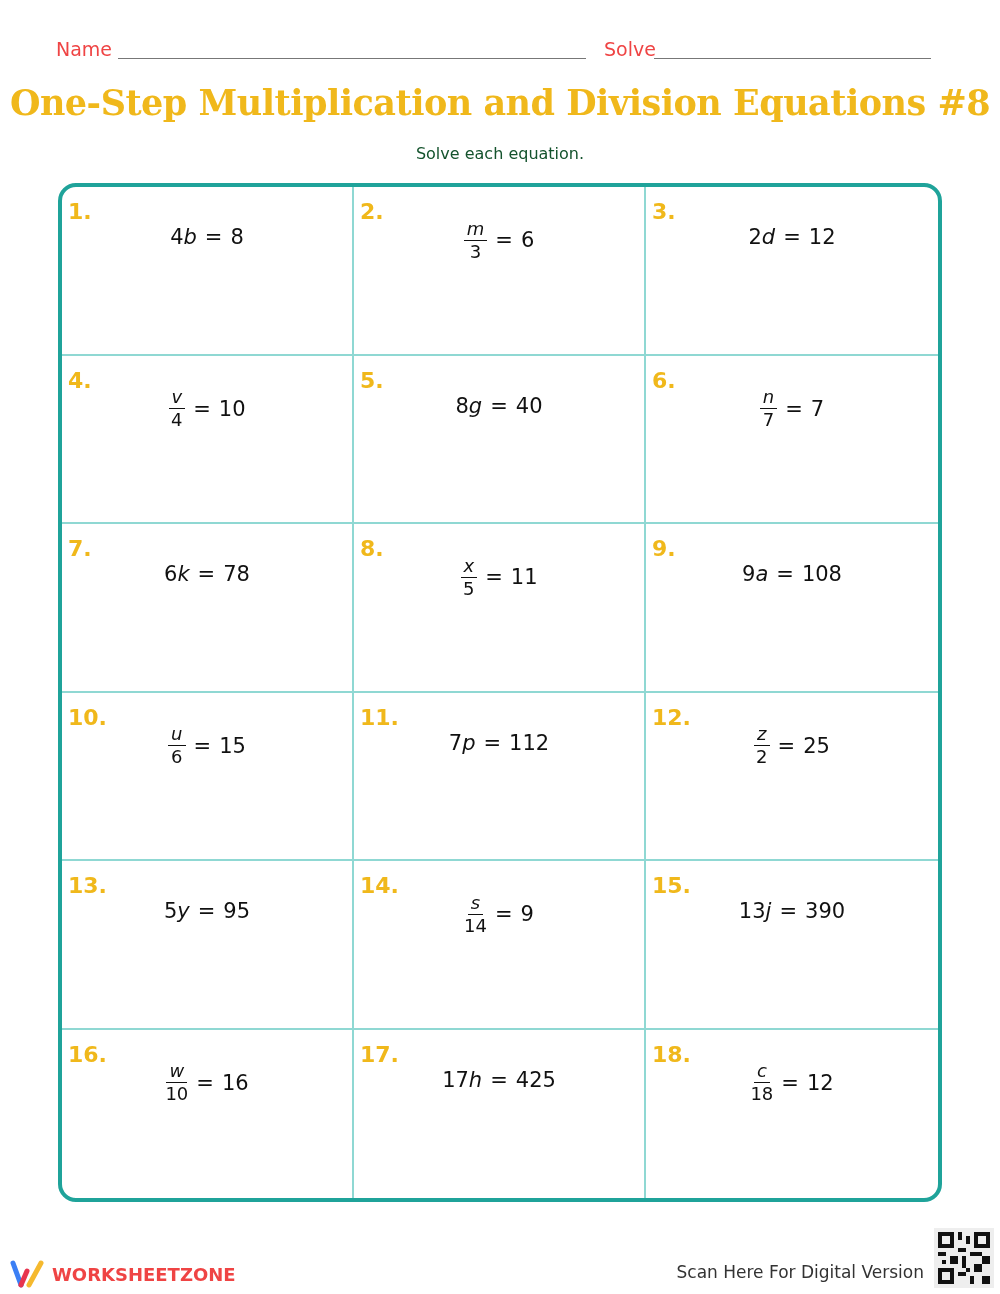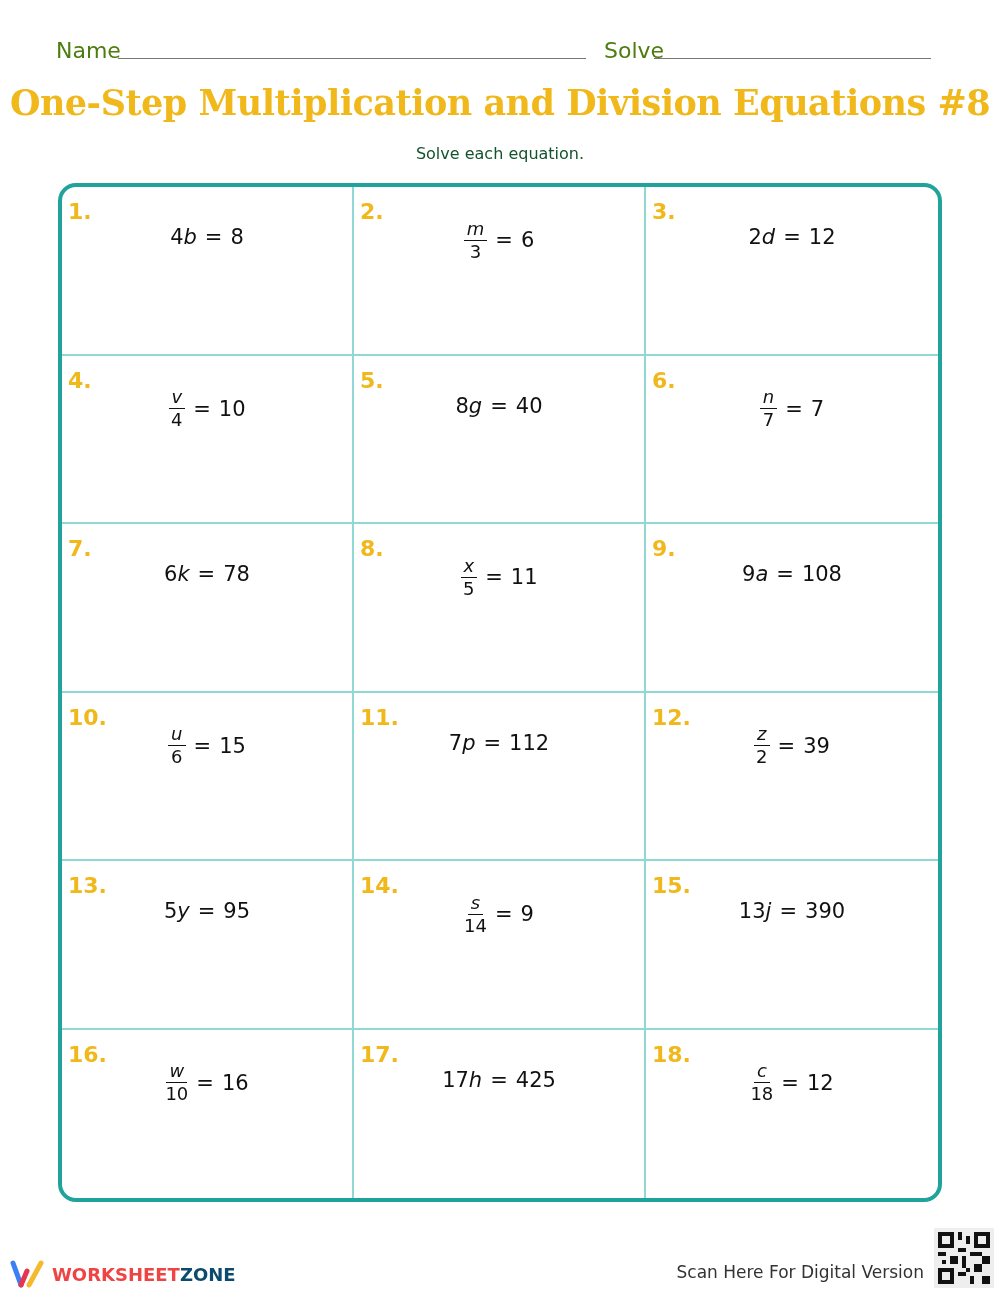--- a/index.html
+++ b/index.html
@@ -1,21 +1,21 @@
 <!DOCTYPE html>
 <html><head>
 <meta charset="utf-8">
 <style>
   * { box-sizing: border-box; margin: 0; padding: 0; }
   html, body { width: 1000px; height: 1294px; background: #ffffff; overflow: hidden; }
   body { position: relative; font-family: "Liberation Sans", sans-serif; color: #222; }
 
   .header-line {
     position: absolute; top: 36px; left: 56px; width: 880px; height: 30px;
-    font-size: 22px; color: #4d7c0f; font-family: "DejaVu Sans", sans-serif;
+    font-size: 19px; color: #ef4444; font-family: "DejaVu Sans", sans-serif;
   }
   .header-line .lbl { position: absolute; top: 2px; }
   .header-line .rule { position: absolute; top: 22px; height: 1px; background: #777; }
   .name-lbl { left: 0; }
   .name-rule { left: 62px; width: 468px; }
   .date-lbl { left: 548px; }
   .date-rule { left: 598px; width: 277px; }
 
   .title {
     position: absolute; top: 82px; left: 0; width: 1000px; text-align: center;
@@ -51,21 +51,21 @@
   .var { font-style: italic; }
   .frac { display: inline-flex; flex-direction: column; align-items: center; line-height: 1; font-size: 18px; }
   .frac .top { font-style: italic; padding: 0 3px 2px; border-bottom: 1.5px solid #111; }
   .frac .bot { padding-top: 2px; }
 
   .footer-logo {
     position: absolute; left: 10px; top: 1258px; height: 32px; display: flex; align-items: center; gap: 6px;
   }
   .logo-text { font-family: "DejaVu Sans", sans-serif; font-weight: bold; font-size: 18px; }
   .logo-w { color: #ef4444; }
-  .logo-z { color: #0c4a6e; }
+  .logo-z { color: #ef4444; }
   .scan {
     position: absolute; right: 76px; top: 1262px; font-family: "DejaVu Sans", sans-serif;
     font-size: 17px; color: #333;
   }
   .qr {
     position: absolute; left: 934px; top: 1228px; width: 60px; height: 60px; background: #eee; padding: 4px;
   }
 </style>
 </head>
 <body>
@@ -185,21 +185,21 @@
     </div>
     </div>
     <div class="cell">
       <span class="num">12.</span>
       <div class="eq">
       <span class="frac">
         <span class="top">z</span>
         <span class="bot">2</span>
       </span>
       <span>=</span>
-      <span>39</span>
+      <span>25</span>
     </div>
     </div>
     <div class="cell">
       <span class="num">13.</span>
       <div class="eq linear">
       <span><span>5</span><span class="var">y</span></span>
       <span>=</span>
       <span>95</span>
     </div>
     </div>

